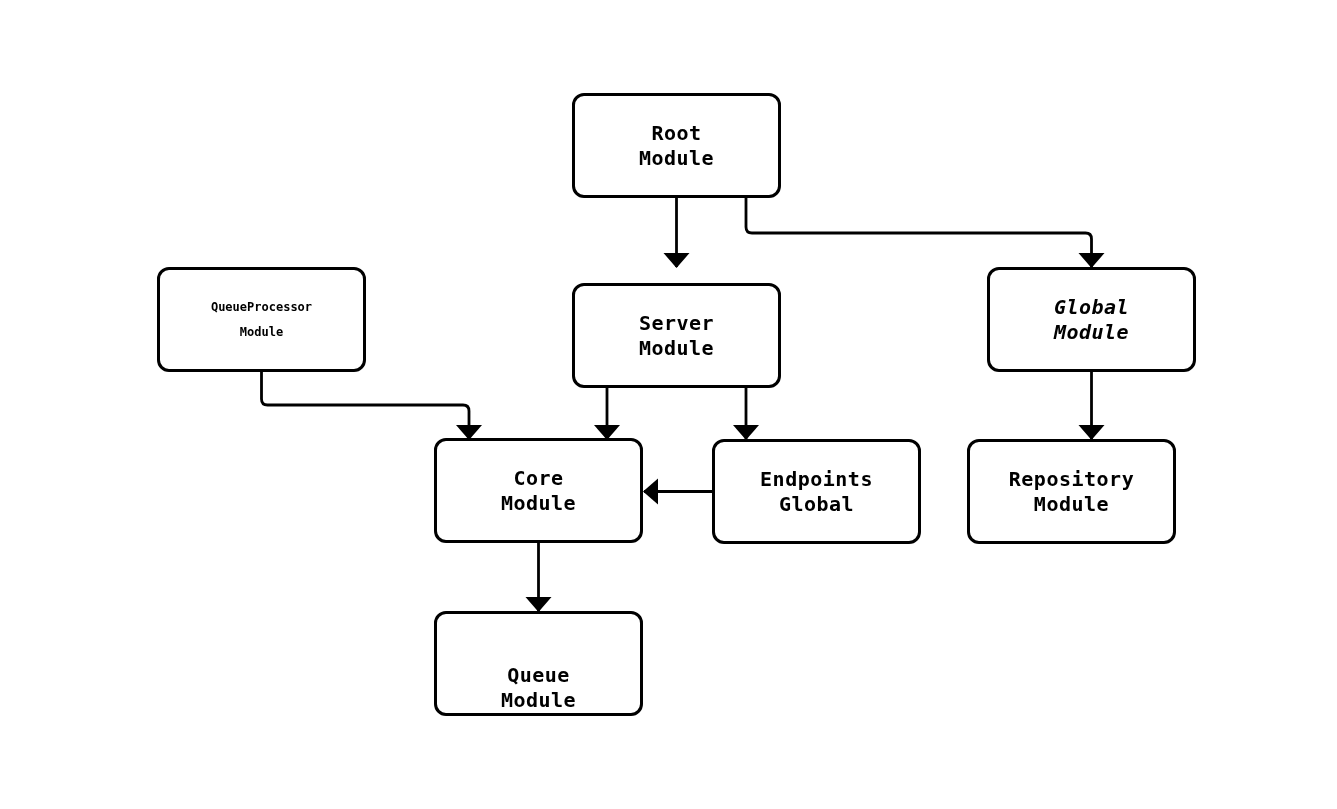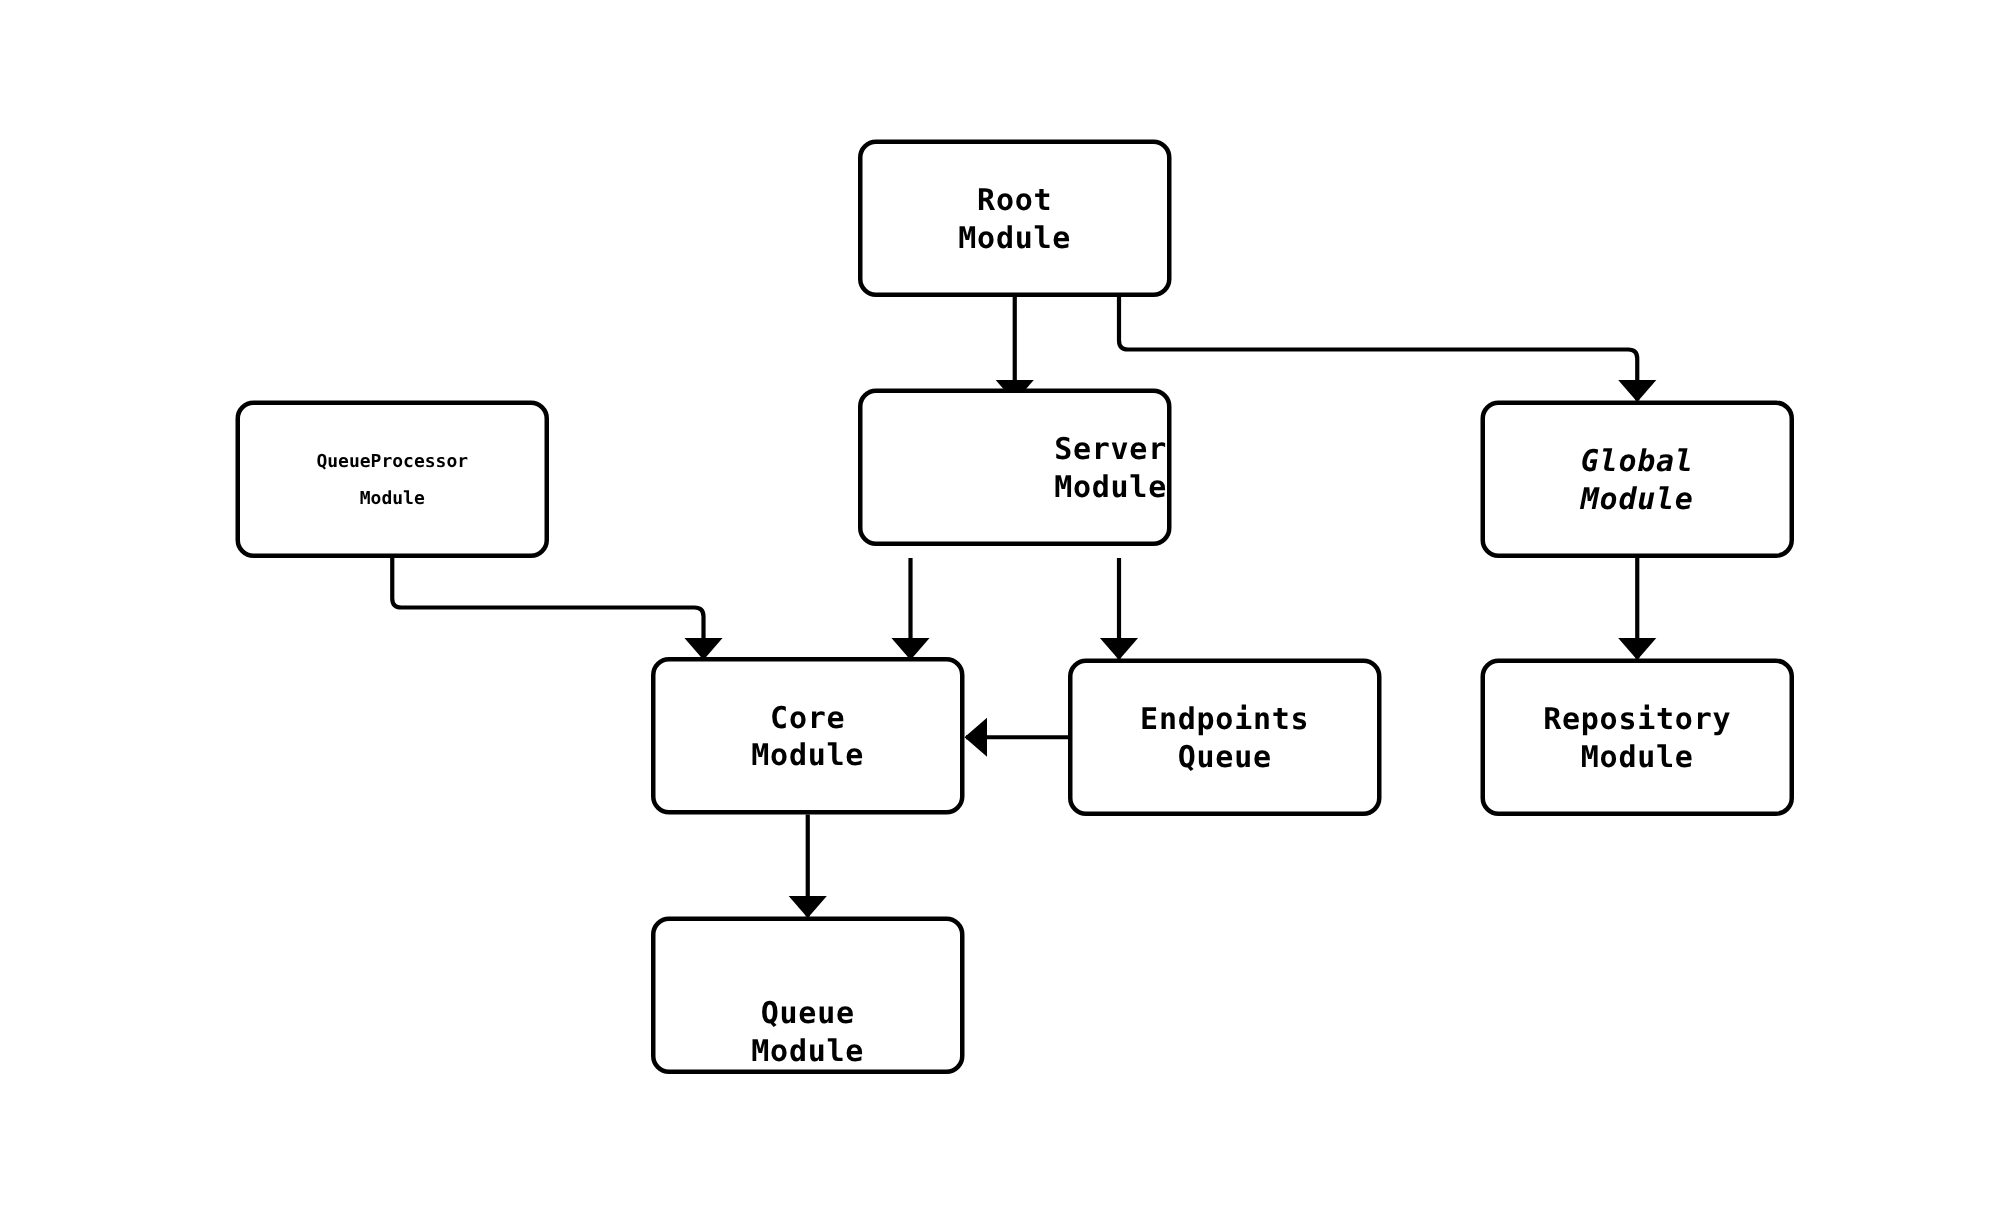--- a/index.html
+++ b/index.html
@@ -72,21 +72,21 @@
       <path d="M1067.5,372 V439" marker-end="url(#arrow)"></path>
       <path d="M514.5,543 V611" marker-end="url(#arrow)"></path>
     </g>
   </svg>
 
   <div class="node" style="left:548px; top:93px;">
     <span class="label">Root
 Module</span>
   </div>
 
-  <div class="node" style="left:548px; top:259px;justify-content:flex-end;">
+  <div class="node" style="left:548px; top:283px;">
     <span class="label">Server
 Module</span>
   </div>
 
   <div class="node narrowfit" style="left:133px; top:267px;">
     <span class="label">QueueProcessor
 Module</span>
   </div>
 
   <div class="node" style="left:963px; top:267px;font-style:italic;">
@@ -94,24 +94,24 @@
 Module</span>
   </div>
 
   <div class="node" style="left:410px; top:438px;">
     <span class="label">Core
 Module</span>
   </div>
 
   <div class="node" style="left:688px; top:439px;">
     <span class="label">Endpoints
-Queue</span>
+Global</span>
   </div>
 
-  <div class="node" style="left:963px; top:439px;">
+  <div class="node" style="left:943px; top:439px;">
     <span class="label">Repository
 Module</span>
   </div>
 
   <div class="node" style="left:410px; top:611px;align-items:flex-end;">
     <span class="label">Queue
 Module</span>
   </div>
 
 </div>

